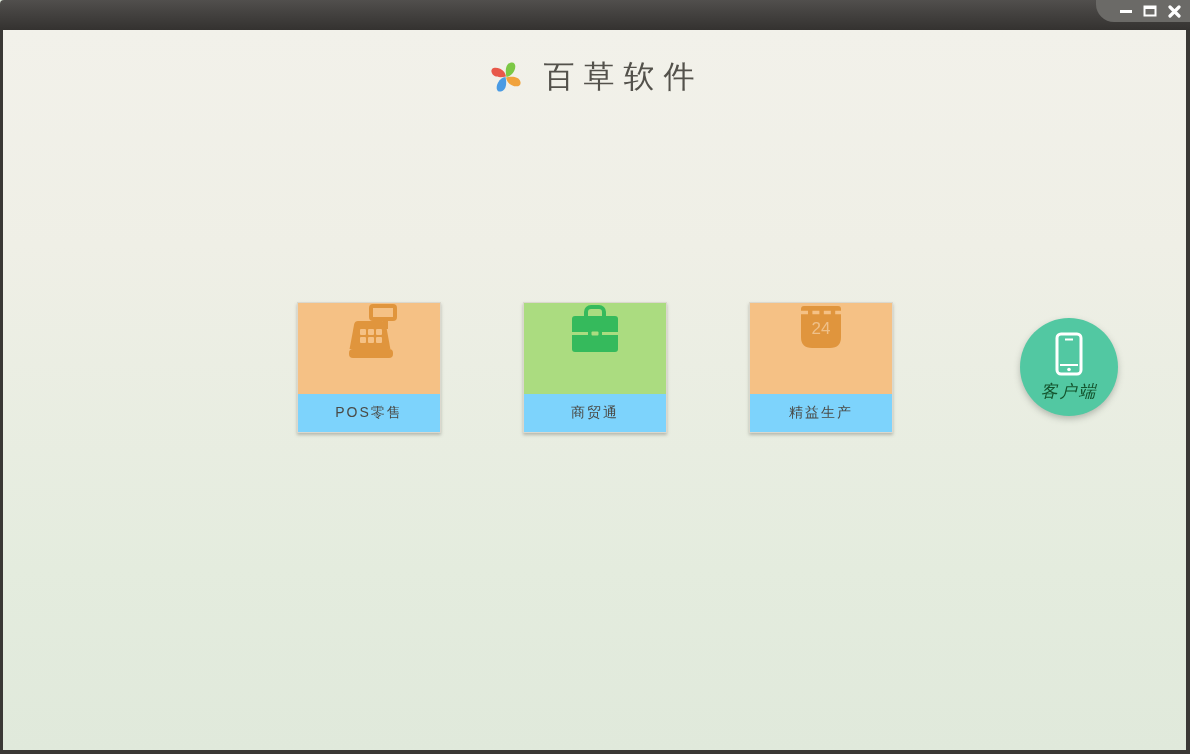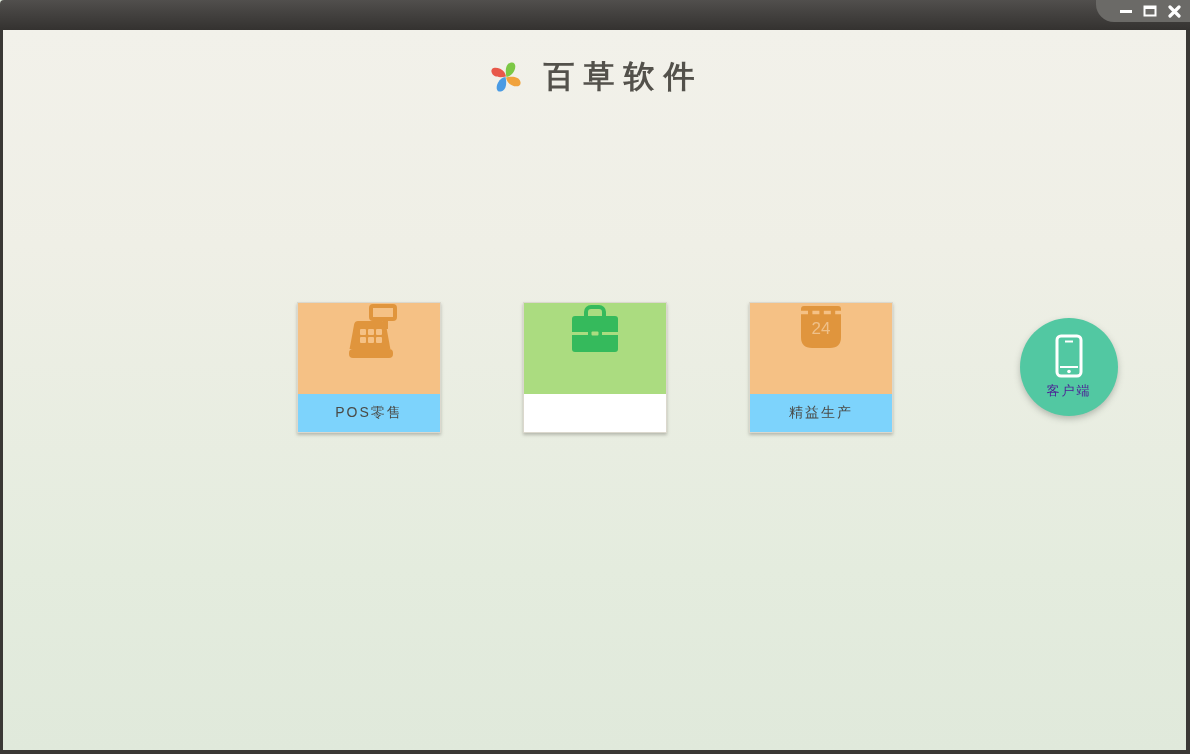--- a/index.html
+++ b/index.html
@@ -27,21 +27,21 @@
   .content {
     position:absolute; top:30px; left:3px; right:4px; bottom:4px;
     background:linear-gradient(180deg,#f2f1ea 0%,#efefe6 30%,#e4ecde 75%,#e0e9db 100%);
   }
   .header {
     position:absolute; top:26px; left:0; right:0;
     display:flex; align-items:center; justify-content:center; gap:18px;
   }
   .app-title {
     font-family:"DejaVu Serif","Liberation Serif",serif;
-    font-size:31px; color:#53514b; letter-spacing:9px; font-weight:700;
+    font-size:31px; color:#53514b; letter-spacing:9px; font-weight:400;
   }
 
   
   .card {
     position:absolute; top:272px; width:144px; height:131px;
     background:#ffffff; border:1px solid #dbd8cd;
     box-shadow:0 2px 3px rgba(90,90,80,.35);
     cursor:pointer;
   }
   .card-top { height:91px; display:flex; align-items:flex-start; justify-content:center; }
@@ -56,21 +56,21 @@
   .card-lean { left:746px; }
 
   
   .client-badge {
     position:absolute; left:1017px; top:288px; width:98px; height:98px;
     border-radius:50%; background:#52c8a2;
     box-shadow:0 3px 6px rgba(80,90,80,.35);
     display:flex; flex-direction:column; align-items:center; justify-content:center;
     gap:4px; cursor:pointer;
   }
-  .client-label { color:#4c1d95; font-size:13px; letter-spacing:2px; }
+  .client-label { color:#14532d; font-size:17px; letter-spacing:2px;font-style:italic; }
 </style>
 </head>
 <body>
 
 <div class="screen">
 
   <div class="titlebar">
     <div class="controls-tab">
       <div class="winbtn">
         <svg width="14" height="14" viewBox="0 0 14 14">
@@ -131,20 +131,21 @@
     <div class="card card-trade">
       <div class="card-top green">
         <svg width="60" height="54" viewBox="0 0 60 54">
           <rect x="21" y="4" width="18" height="14" rx="5" fill="none" stroke="#35ba5c" stroke-width="4"></rect>
           <path d="M7 16 q0 -3 3 -3 h40 q3 0 3 3 v13 h-46 z" fill="#35ba5c"></path>
           <path d="M7 32 h46 v14 q0 3 -3 3 h-40 q-3 0 -3 -3 z" fill="#35ba5c"></path>
           <rect x="23" y="25" width="14" height="11" rx="2" fill="#35ba5c"></rect>
           <rect x="26.5" y="28.5" width="7" height="4" rx="1" fill="#abdc80"></rect>
         </svg>
       </div>
+      <div class="card-label">商贸通</div>
     </div>
 
     <div class="card card-lean">
       <div class="card-top orange">
         <svg width="46" height="48" viewBox="0 0 46 48">
           <path d="M3 6 q0 -3 3 -3 h34 q3 0 3 3 v28 q0 11 -11 11 h-18 q-11 0 -11 -11 z" fill="#e0953d"></path>
           <line x1="3" y1="9.5" x2="43" y2="9.5" stroke="#f5c185" stroke-width="3.4" stroke-dasharray="7 4.4"></line>
           <text x="23" y="31" text-anchor="middle" font-size="17" fill="#efc089" font-family="Liberation Sans, sans-serif">24</text>
         </svg>
       </div>

